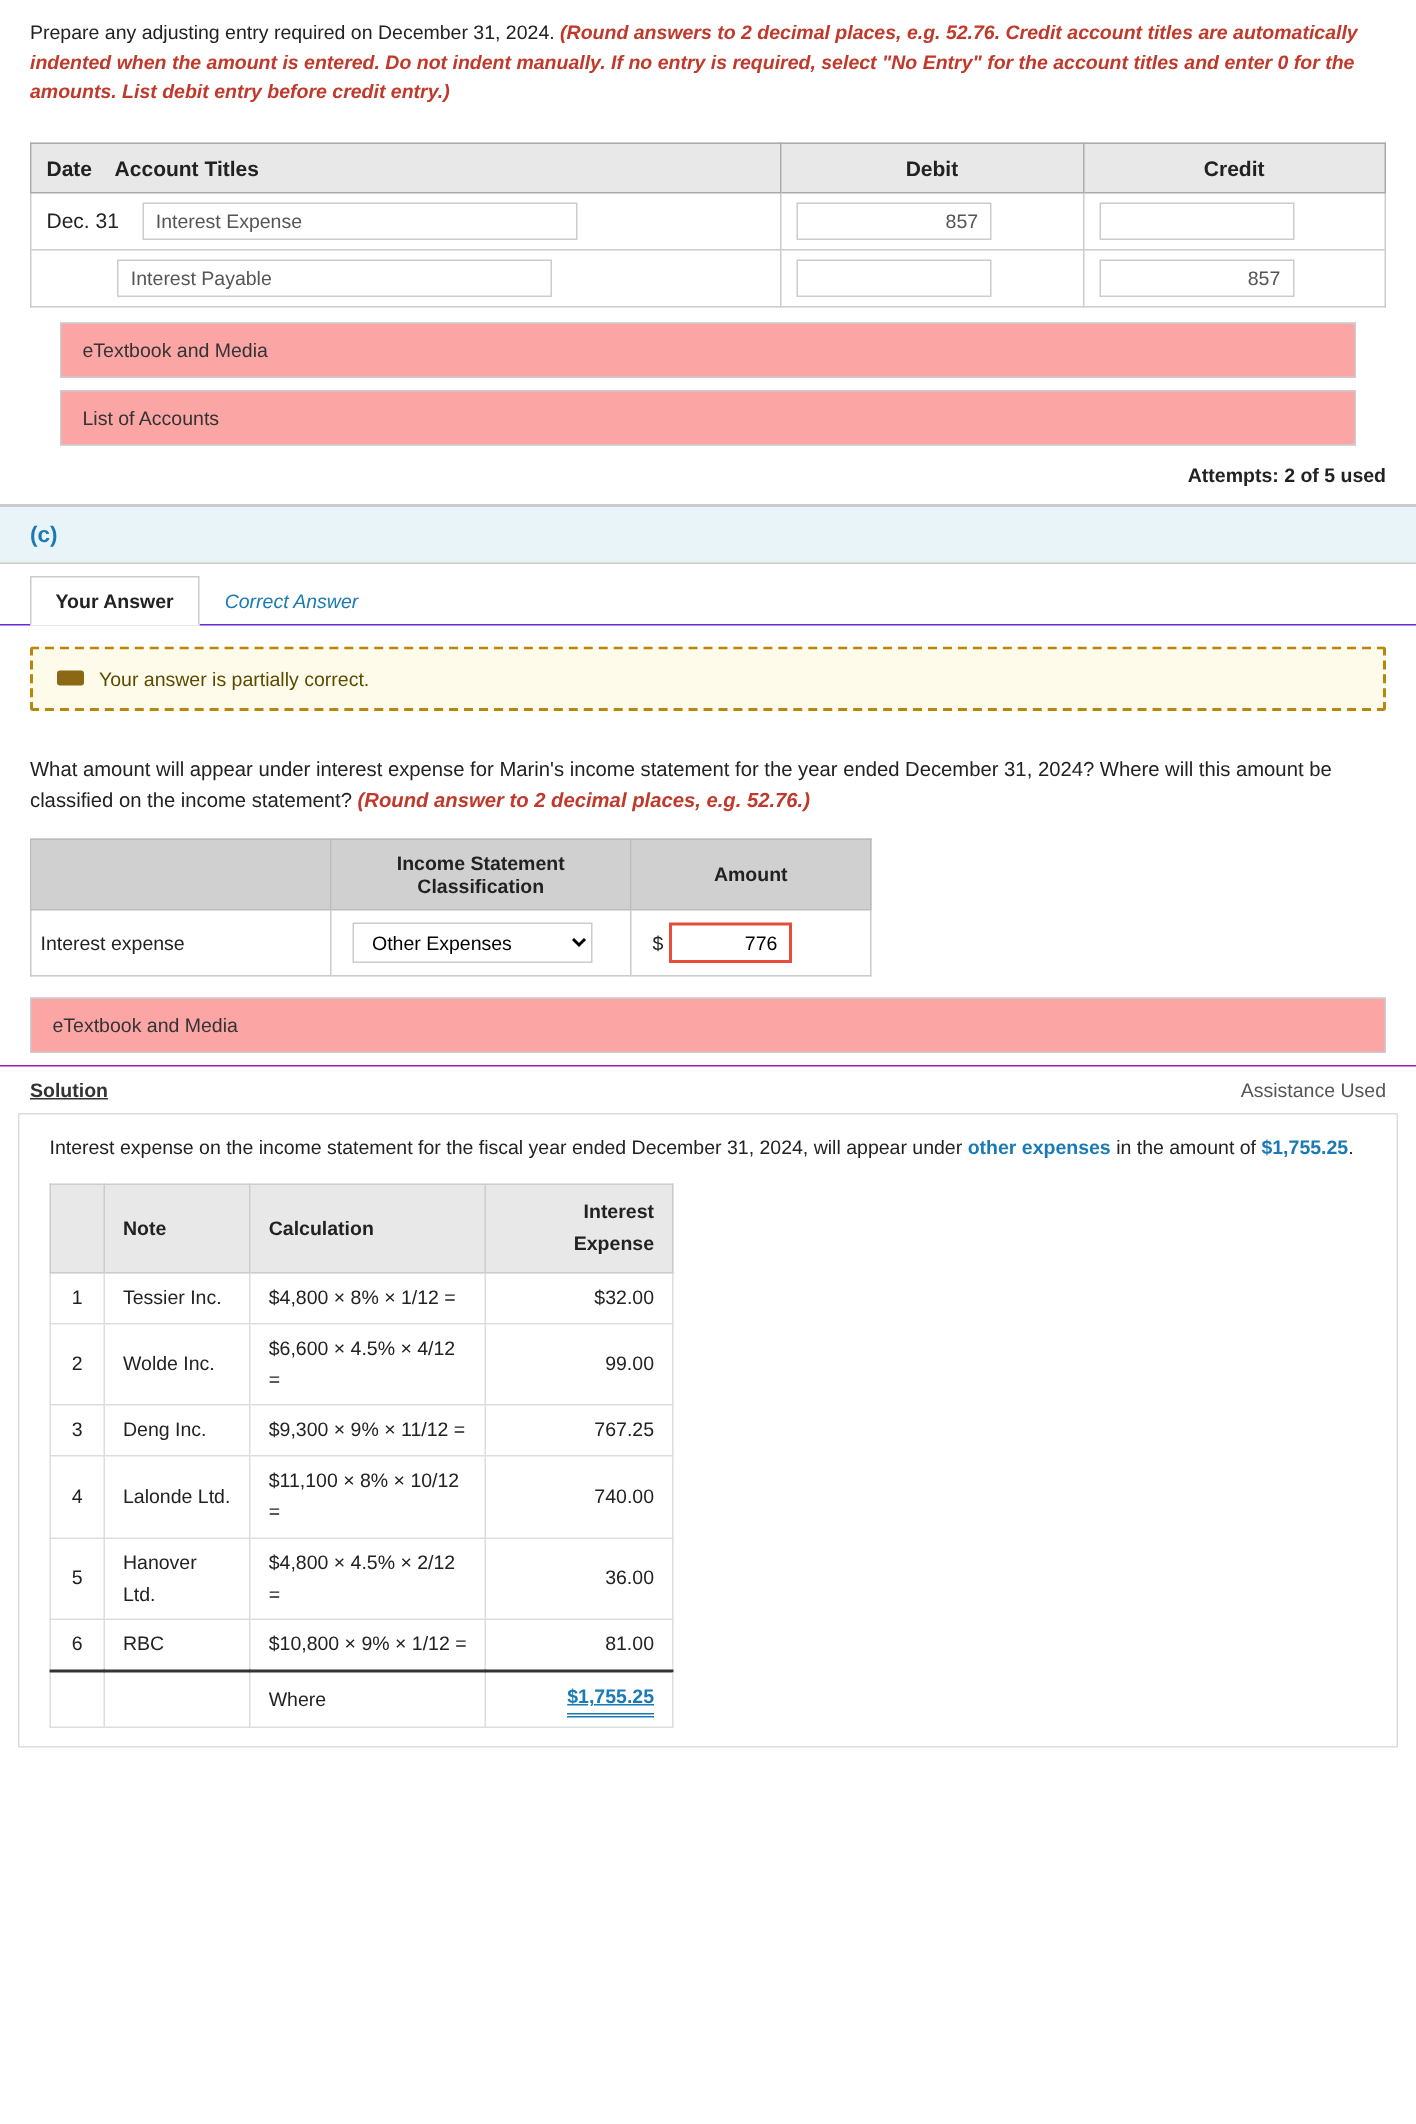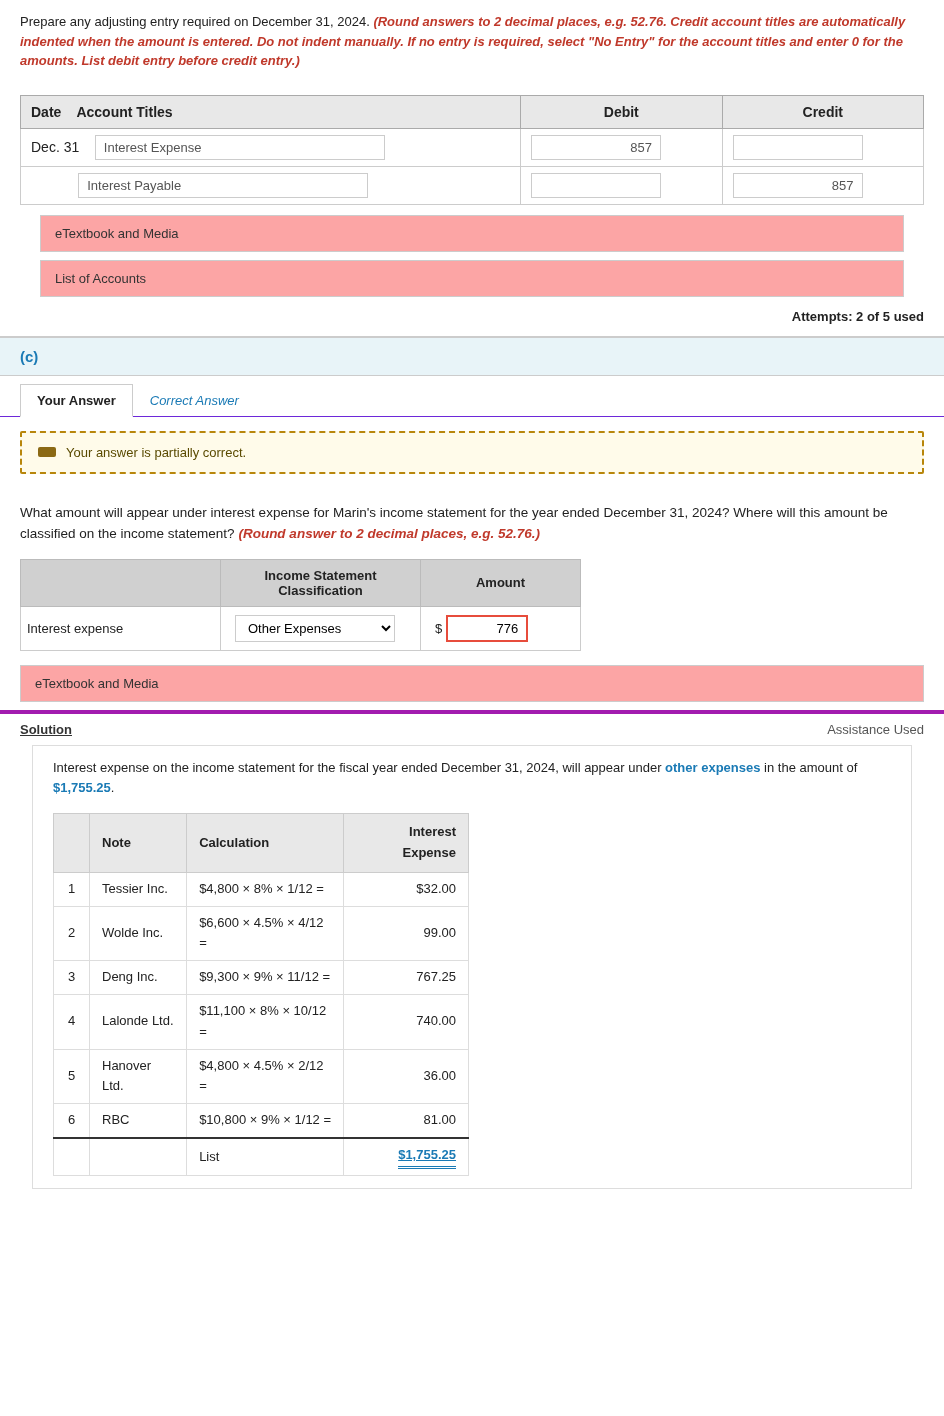--- a/index.html
+++ b/index.html
@@ -48,26 +48,26 @@
     .is-table td.label-cell { background: #fff; font-weight: normal; padding-left: 6px; }
     .dropdown-cell { display: flex; align-items: center; }
     .dropdown-select { border: 1px solid #ccc; padding: 4px 8px; font-size: 13px; min-width: 160px; background: #fff; }
     .amount-cell { display: flex; align-items: center; gap: 4px; }
     .amount-input-red { border: 2px solid #e74c3c; padding: 4px 8px; width: 82px; text-align: right; font-size: 13px; }
 
     
     .etextbook-btn { display: block; width: calc(100% - 40px); margin: 0 20px 8px; padding: 10px 14px; background: #fca5a5; border: 1px solid #ccc; text-align: left; font-size: 13px; cursor: pointer; color: #333; }
 
     
-    .solution-row { display: flex; justify-content: space-between; align-items: center; padding: 8px 20px; border-top: 4px solid #a21caf; }
+    .solution-row { display: flex; justify-content: space-between; align-items: center; padding: 8px 20px; border-top: 1px solid #a21caf; }
     .solution-link { color: #333; text-decoration: underline; cursor: pointer; font-size: 13px; font-weight: bold; }
     .assistance-text { font-size: 13px; color: #555; }
 
     
-    .solution-content { padding: 12px 20px; border: 1px solid #ddd; margin: 0 32px 12px; background: #fff; font-size: 13px; line-height: 1.6; }
+    .solution-content { padding: 12px 20px; border: 1px solid #ddd; margin: 0 12px 12px; background: #fff; font-size: 13px; line-height: 1.6; }
     .solution-content .blue-link { color: #1a7ab5; font-weight: bold; }
     .solution-content .blue-amount { color: #1a7ab5; font-weight: bold; }
 
     
     .calc-table { border-collapse: collapse; margin-top: 14px; width: 416px; }
     .calc-table th { background: #e8e8e8; padding: 8px 12px; text-align: left; font-size: 13px; font-weight: bold; border: 1px solid #ccc; }
     .calc-table th.right { text-align: right; }
     .calc-table td { padding: 6px 12px; border: 1px solid #ddd; font-size: 13px; }
     .calc-table td.center { text-align: center; }
     .calc-table td.right { text-align: right; }
@@ -245,18 +245,18 @@
     </tr>
         <tr>
       <td class="center">6</td>
       <td>RBC</td>
       <td>$10,800 × 9% × 1/12 =</td>
       <td class="right">81.00</td>
     </tr>
         <tr style="border-top: 2px solid rgb(51, 51, 51);">
     <td></td>
     <td></td>
-    <td>List</td>
+    <td>Where</td>
     <td class="right"><span class="total-amount">$1,755.25</span></td>
   </tr>
       </tbody>
   </table>
 </div>
 
 </body></html>

